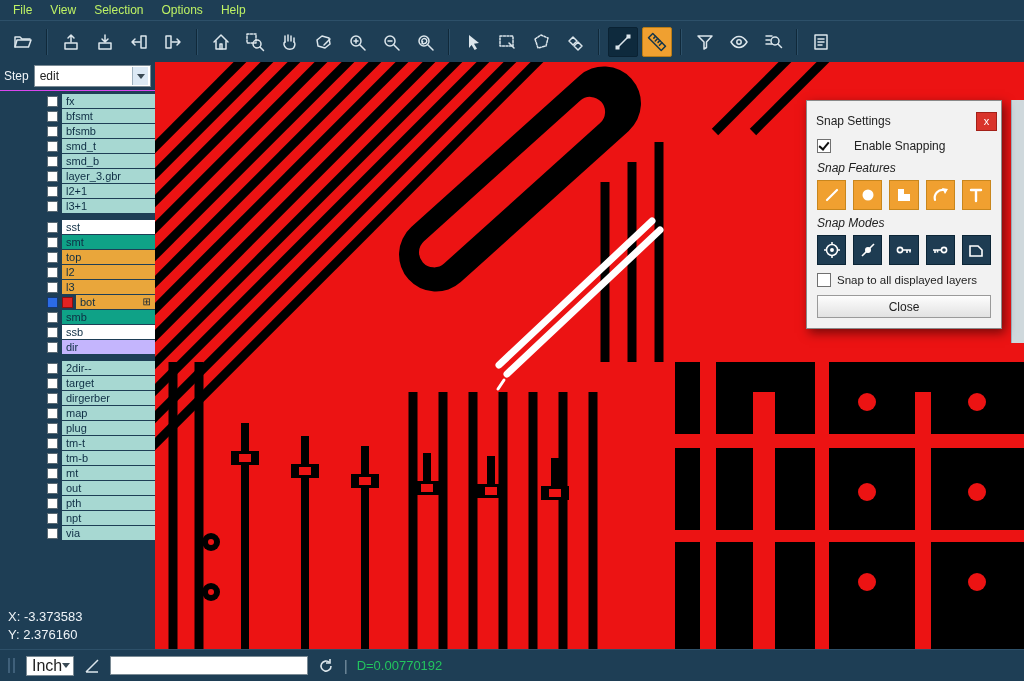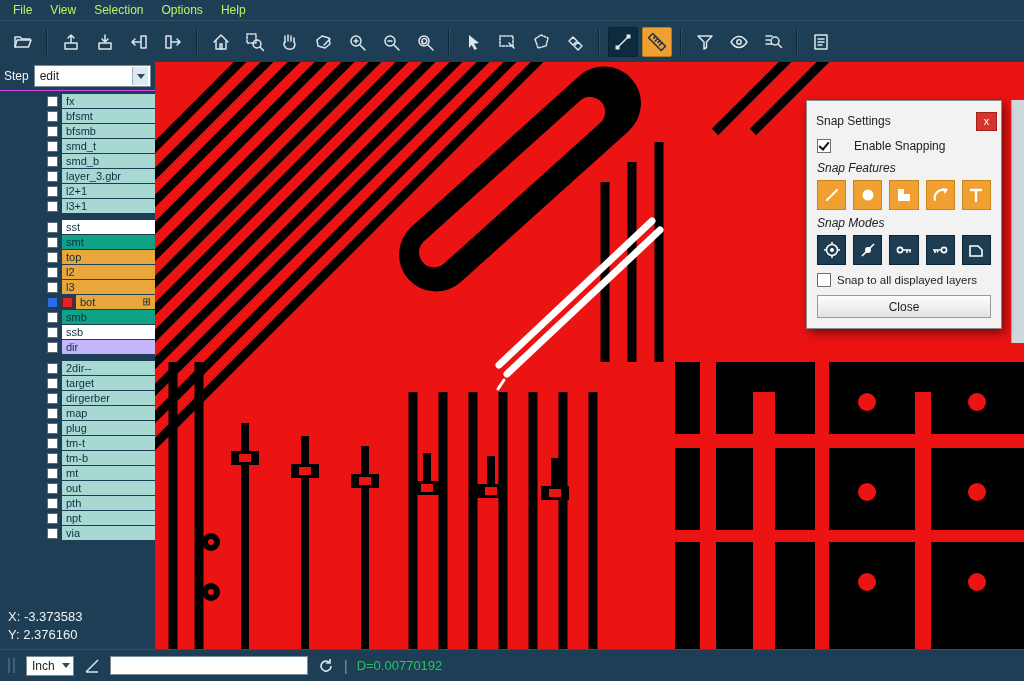--- a/index.html
+++ b/index.html
@@ -57,21 +57,21 @@
   .icon-row{display:flex;gap:7px;margin:2px 0 6px;}
   .feat-btn{width:30px;height:30px;background:#f0a030;border:1px solid #c8861d;display:flex;align-items:center;justify-content:center;box-sizing:border-box;}
   .mode-btn{width:30px;height:30px;background:#1e3c52;border:1px solid #0c2536;display:flex;align-items:center;justify-content:center;box-sizing:border-box;}
   .dlg-small-check{display:flex;align-items:center;gap:6px;margin:8px 0 4px;font-size:11.5px;}
   .dlg-close-btn{margin-top:8px;width:100%;height:23px;background:linear-gradient(#fdfdfd,#e2e2e2);border:1px solid #9a9a9a;display:flex;align-items:center;justify-content:center;color:#222;box-sizing:border-box;}
 
   
   .statusbar{position:absolute;left:0;right:0;bottom:0;height:31px;background:#1e3e55;border-top:1px solid #2d5069;display:flex;align-items:center;padding:0 8px;gap:9px;color:#dce6ec;}
   .grip{display:flex;gap:3px;margin-right:2px;}
   .grip span{width:2px;height:15px;background:#3f607a;}
-  .unit-select{width:48px;height:20px;background:#fff;border:1px solid #7a8a94;display:flex;align-items:center;justify-content:space-between;padding:0 3px 0 5px;color:#222;font-size:12px;box-sizing:border-box;}
+  .unit-select{width:48px;height:20px;background:#fff;border:1px solid #7a8a94;display:flex;align-items:center;justify-content:space-between;padding:0 3px 0 5px;color:#222;font-size:16px;box-sizing:border-box;}
   .cmd-input{width:198px;height:19px;background:#fff;border:1px solid #7a8a94;font-size:12px;padding:0 4px;box-sizing:border-box;}
   .sep-pipe{color:#7f97a8;font-size:14px;}
   .d-value{color:#22c55e;font-size:13px;}
 </style>
 </head>
 <body>
 
 <div class="window">
 
   <div class="menubar">

